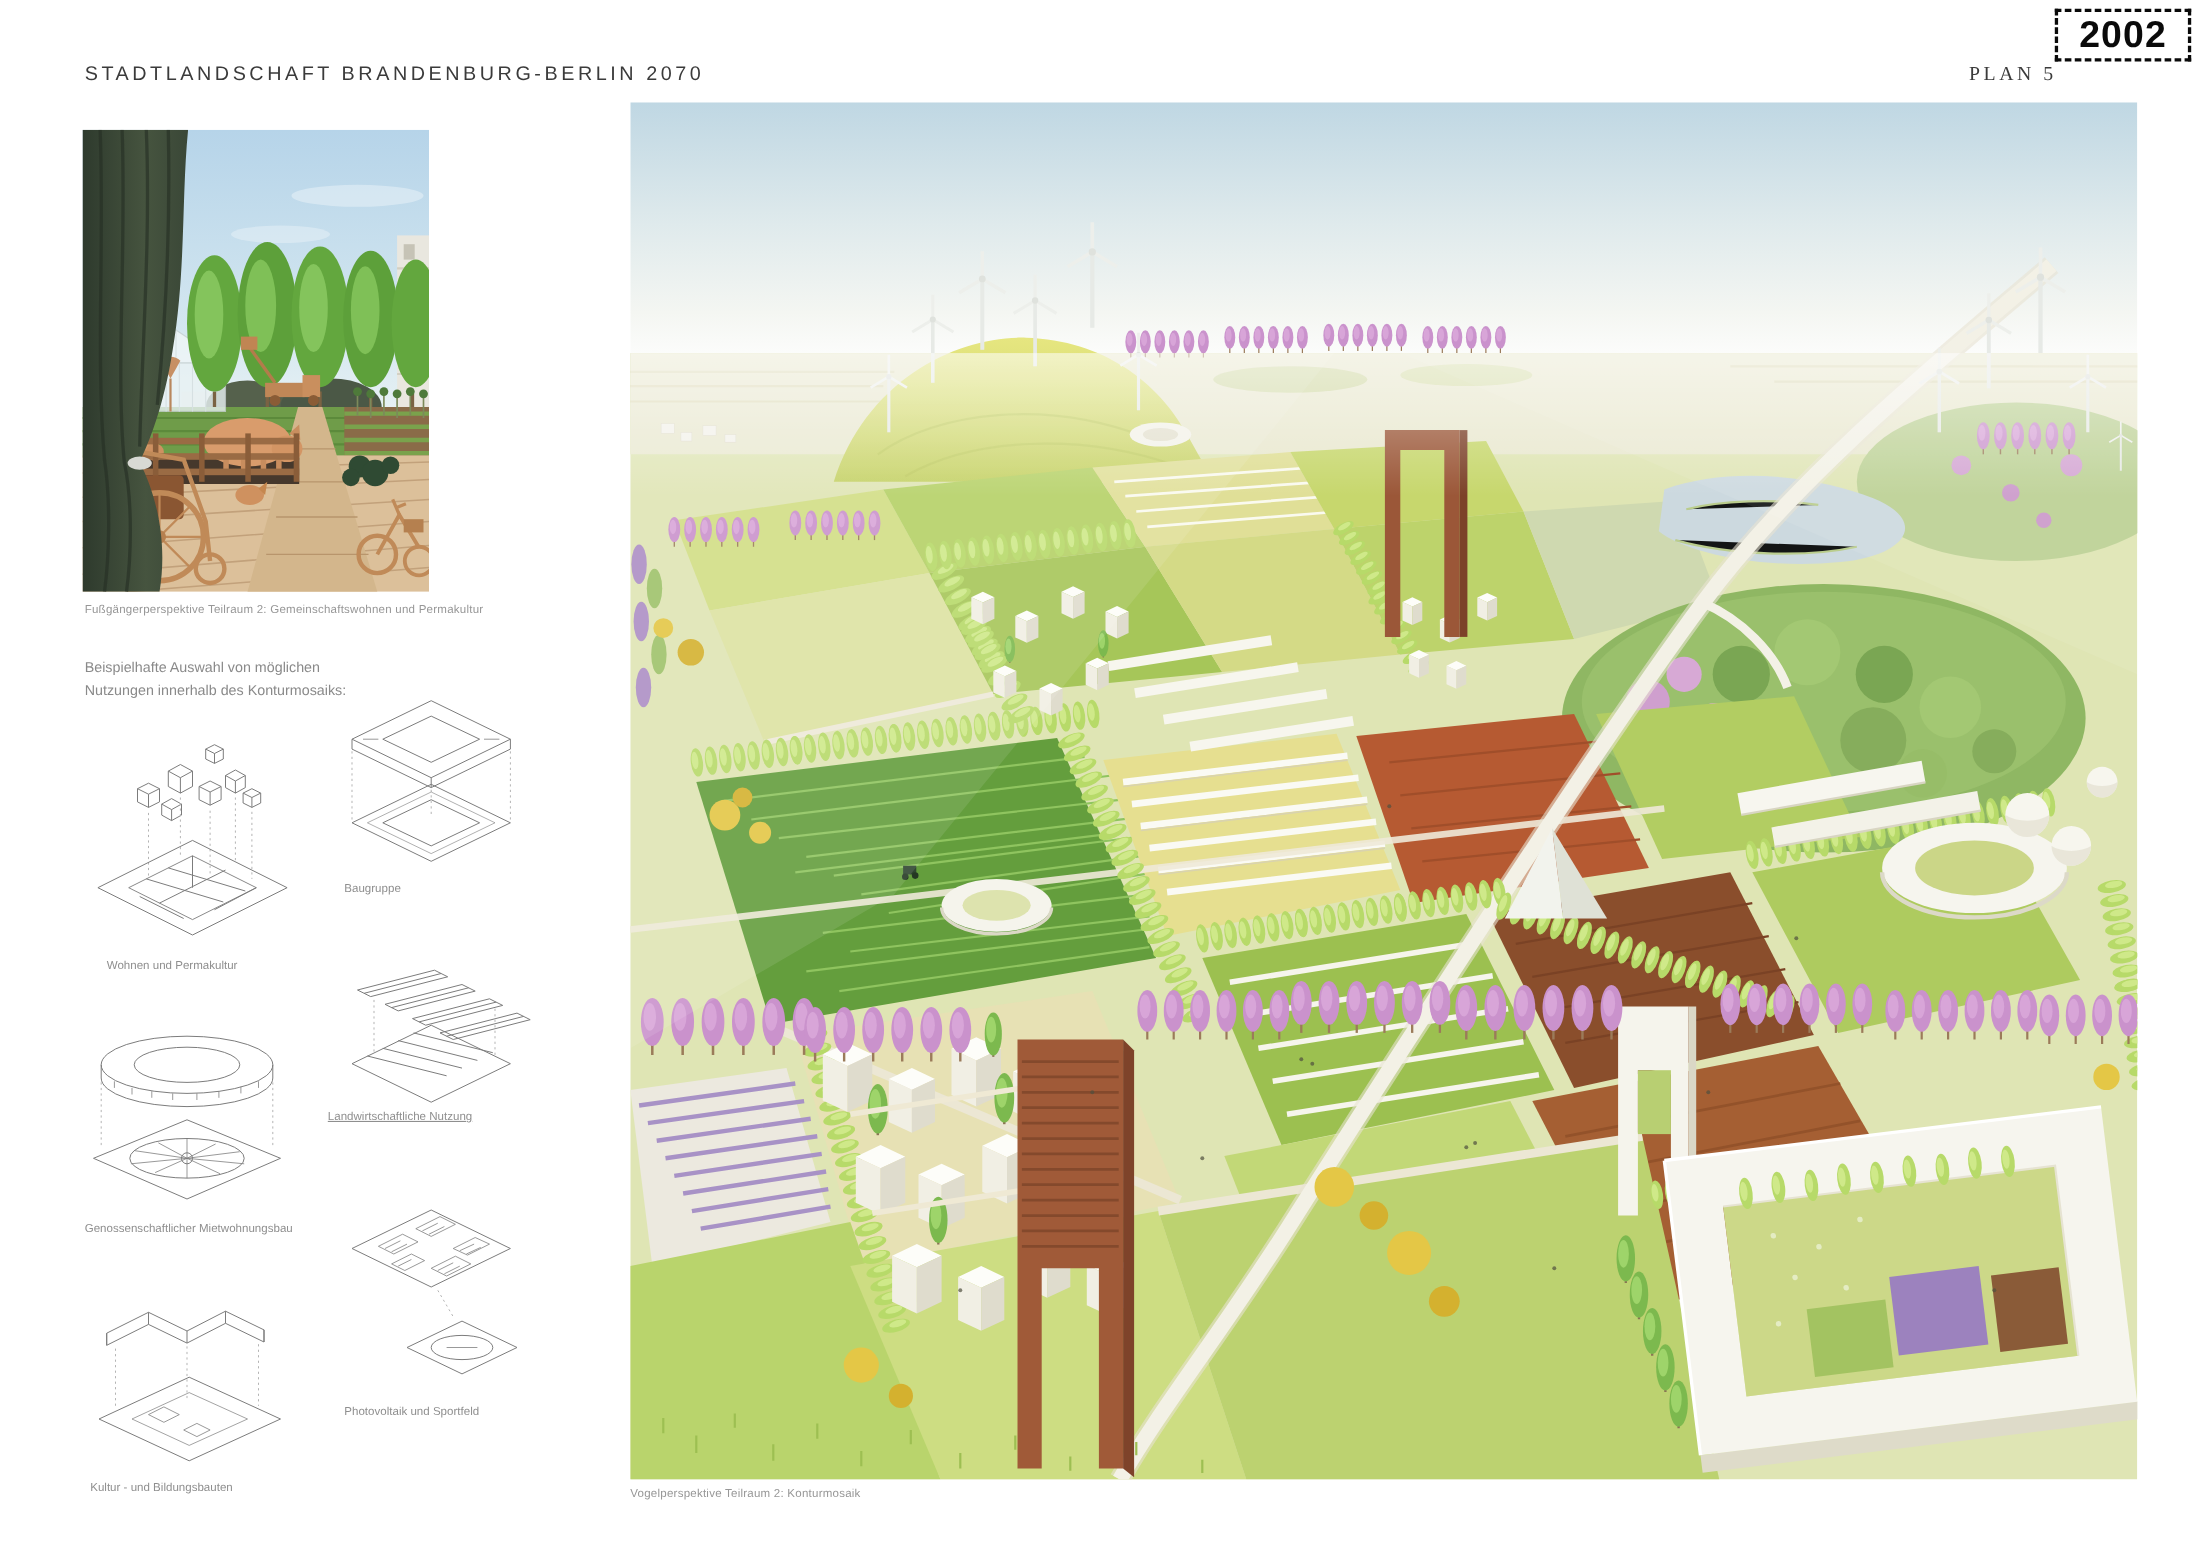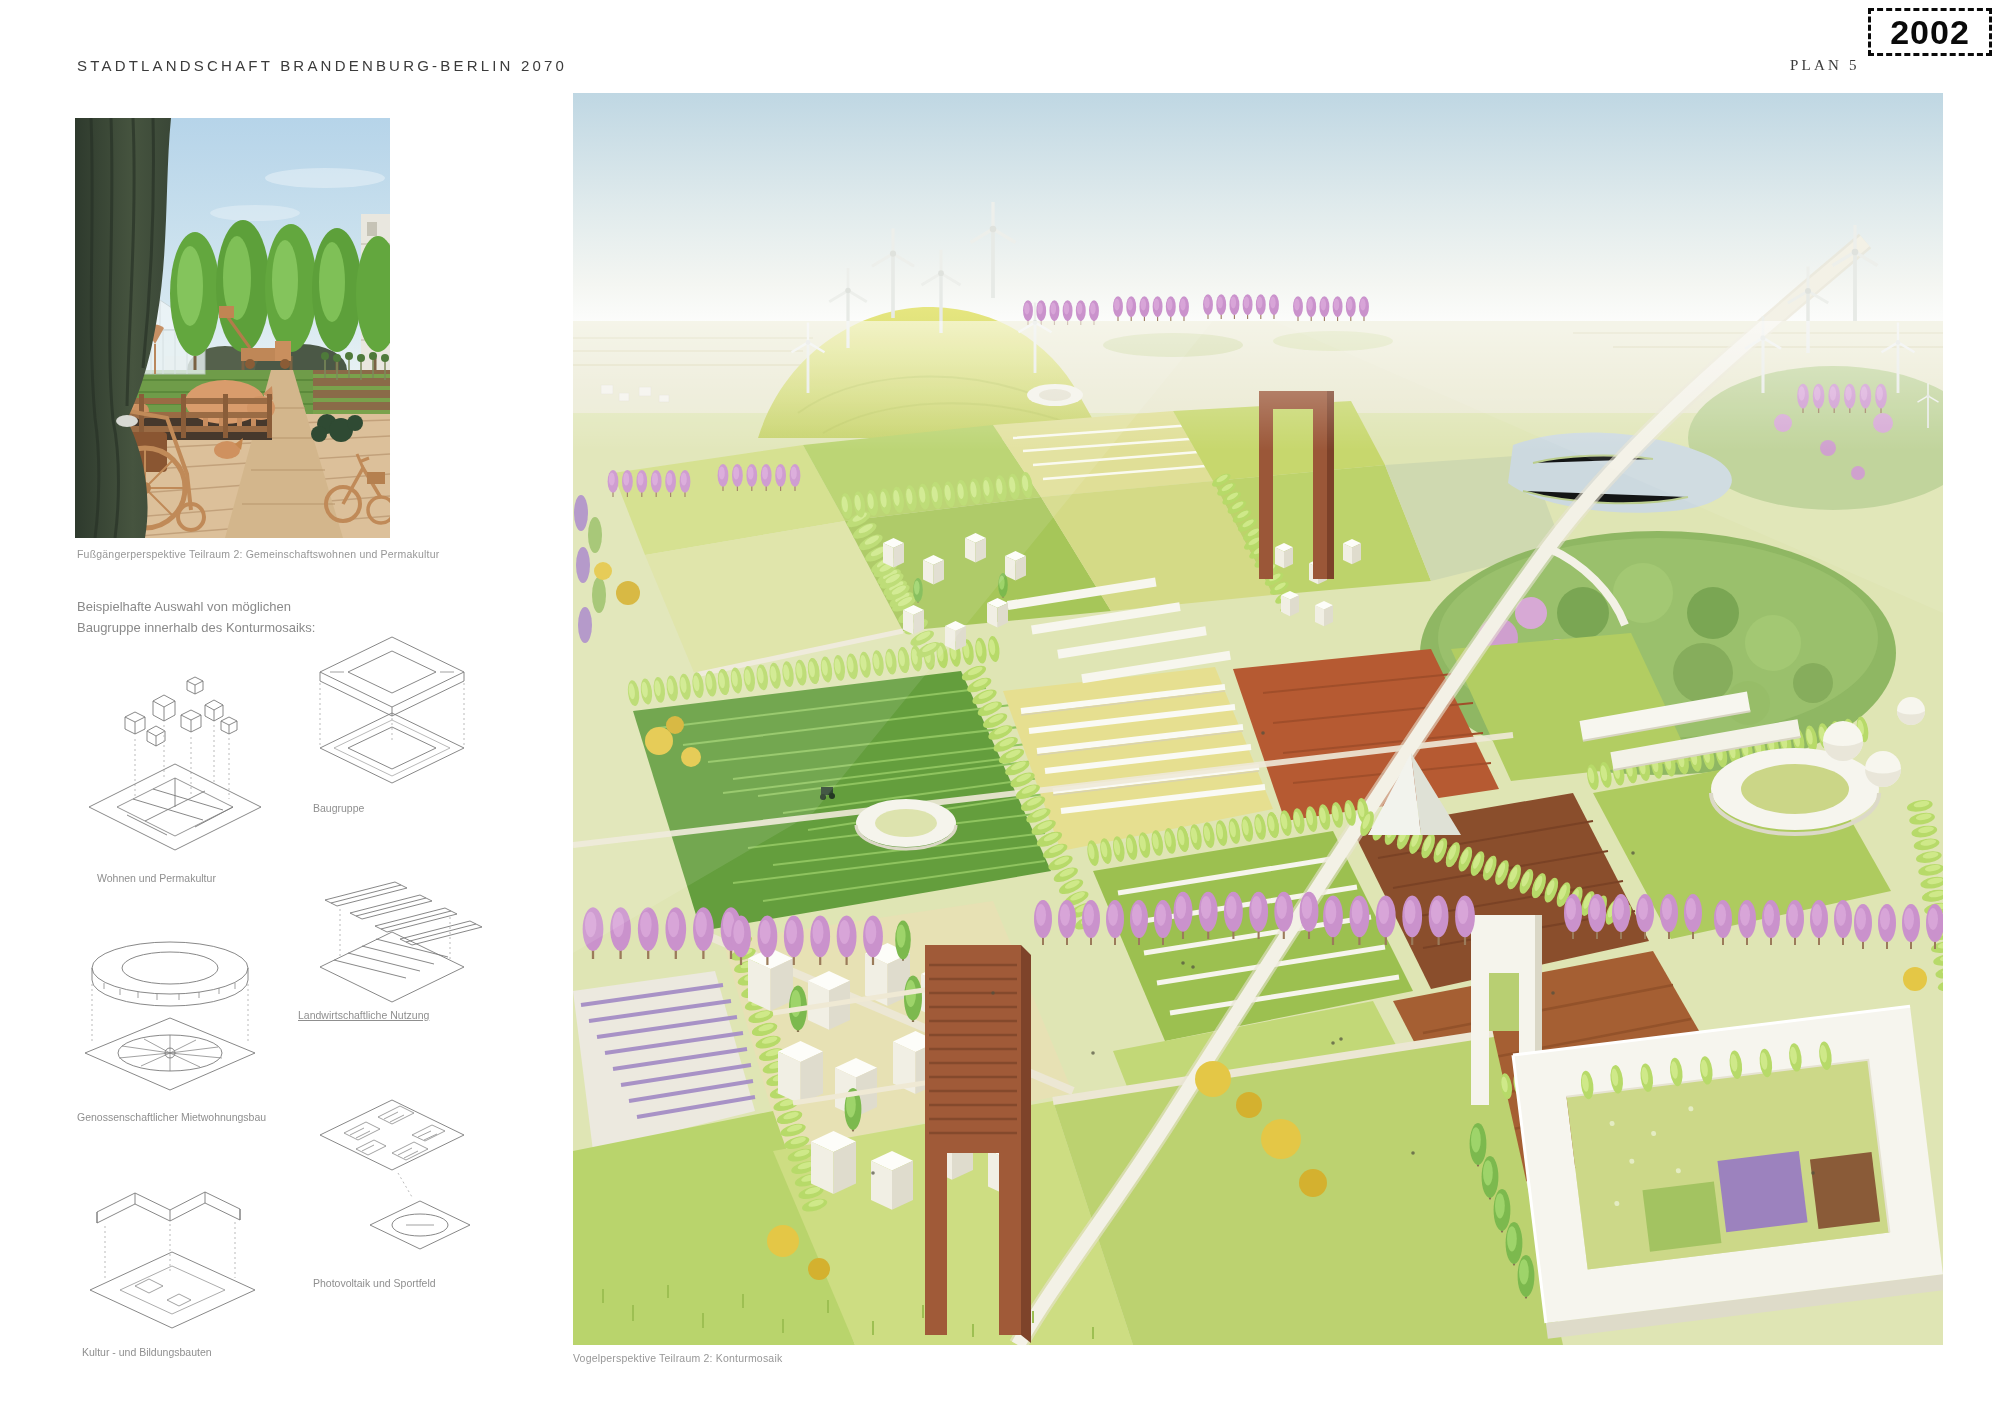--- a/index.html
+++ b/index.html
@@ -1,21 +1,21 @@
 <!DOCTYPE html>
 <html><head>
 <meta charset="utf-8">
 <style>
   html,body{margin:0;padding:0;background:#ffffff;}
   .board{position:relative;width:2000px;height:1415px;background:#ffffff;overflow:hidden;
          font-family:"Liberation Sans","DejaVu Sans",sans-serif;}
   .entry-box{position:absolute;left:1868px;top:8px;width:118px;height:42px;
              border:3px dashed #0a0a0a;display:flex;align-items:center;justify-content:center;}
   .entry-box span{font-size:34px;font-weight:bold;color:#0a0a0a;letter-spacing:1px;}
-  .hdr{position:absolute;top:57px;font-size:15px;letter-spacing:3.2px;color:#3b3b3b;white-space:nowrap;}
+  .hdr{position:absolute;top:57px;font-size:18px;letter-spacing:3.2px;color:#3b3b3b;white-space:nowrap;}
   .hdr-left{left:77px;}
   .hdr-center{left:573px;}
   .hdr-right{left:1790px;font-family:Liberation Serif, serif;}
   .photo{position:absolute;left:75px;top:118px;width:315px;height:420px;margin:0;}
   .photo svg{display:block;}
   .caption{position:absolute;font-size:10.5px;color:#979797;letter-spacing:.2px;white-space:nowrap;}
   .photo-caption{left:77px;top:548px;}
   .aerial-caption{left:573px;top:1352px;}
   .intro{position:absolute;left:77px;top:597px;width:268px;font-size:13px;line-height:1.6;color:#8a8a8a;}
   .diag{position:absolute;}
@@ -196,21 +196,21 @@
           <path d="M36,0 C40,110 30,220 38,302 C46,340 44,390 40,420"></path>
           <path d="M58,0 C62,100 54,200 52,288"></path>
           <path d="M78,0 C80,90 76,170 68,250"></path>
         </g>
         <ellipse cx="52" cy="303" rx="11" ry="6" fill="#d8d9d4"></ellipse>
       </g>
     </svg>
   </figure>
 
   <div class="caption photo-caption">Fußgängerperspektive Teilraum 2: Gemeinschaftswohnen und Permakultur</div>
-  <div class="intro">Beispielhafte Auswahl von möglichen Baugruppe innerhalb des Konturmosaiks:</div>
+  <div class="intro">Beispielhafte Auswahl von möglichen Nutzungen innerhalb des Konturmosaiks:</div>
 
   <div class="diag" style="left:75px;top:655px;">
     <svg width="200" height="210" viewBox="0 0 200 210" stroke="#7a7a7a" stroke-width=".9" fill="none">
       <g fill="#ffffff">
         <path d="M50,62 l10,-5 10,5 0,12 -10,5 -10,-5 Z M50,62 l10,5 10,-5 M60,67 v12"></path>
         <path d="M78,46 l11,-6 11,6 0,14 -11,6 -11,-6 Z M78,46 l11,6 11,-6 M89,52 v14"></path>
         <path d="M106,60 l10,-5 10,5 0,12 -10,5 -10,-5 Z M106,60 l10,5 10,-5 M116,65 v12"></path>
         <path d="M72,76 l9,-5 9,5 0,10 -9,5 -9,-5 Z M72,76 l9,5 9,-5 M81,81 v10"></path>
         <path d="M130,50 l9,-5 9,5 0,11 -9,5 -9,-5 Z M130,50 l9,5 9,-5 M139,55 v11"></path>
         <path d="M146,66 l8,-4 8,4 0,9 -8,4 -8,-4 Z M146,66 l8,4 8,-4 M154,70 v9"></path>

